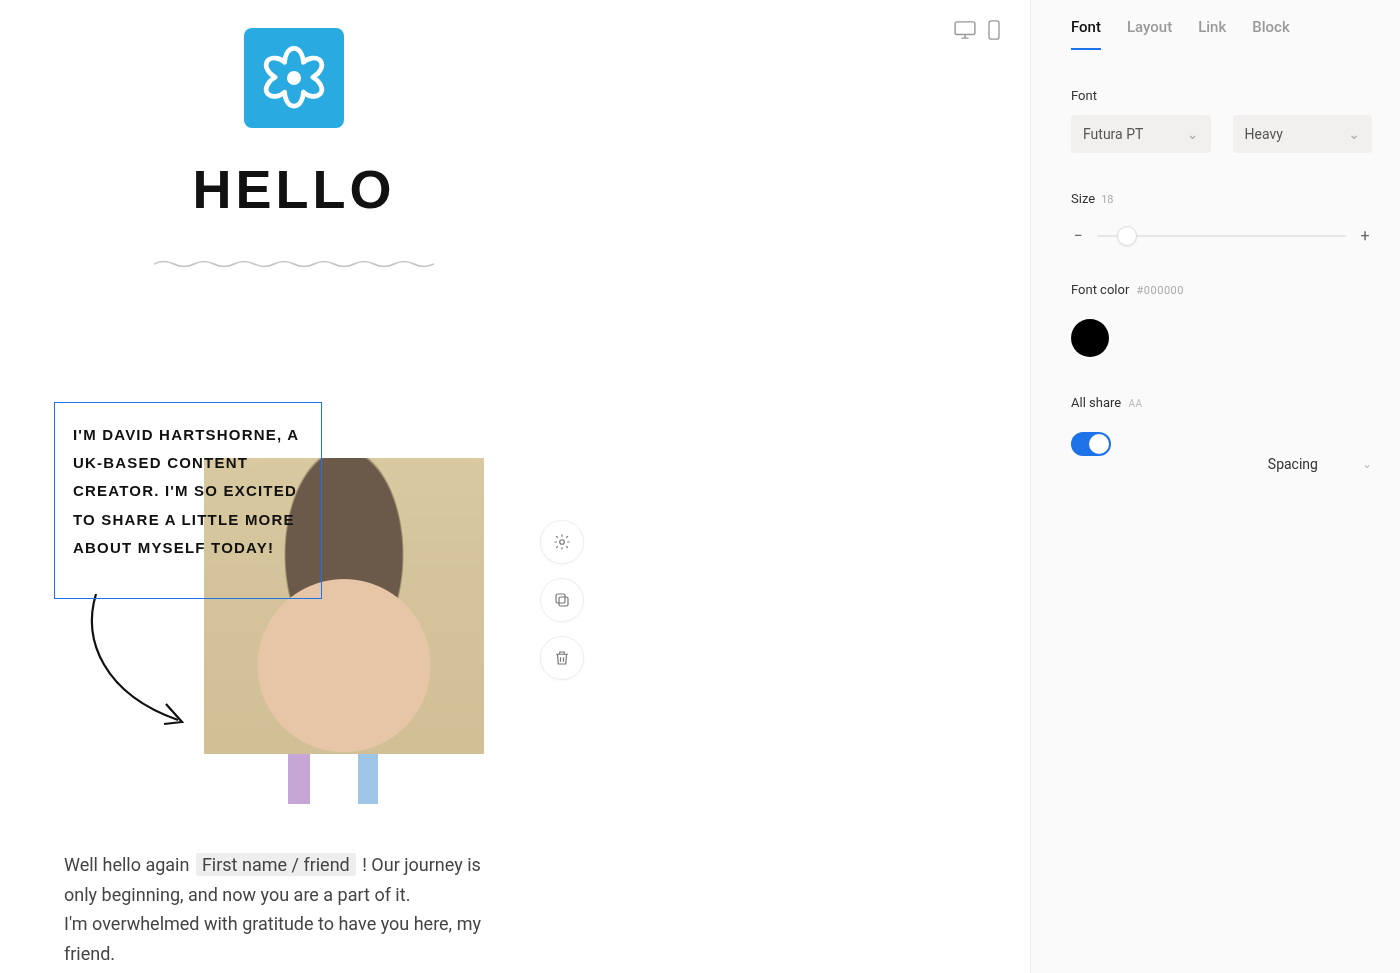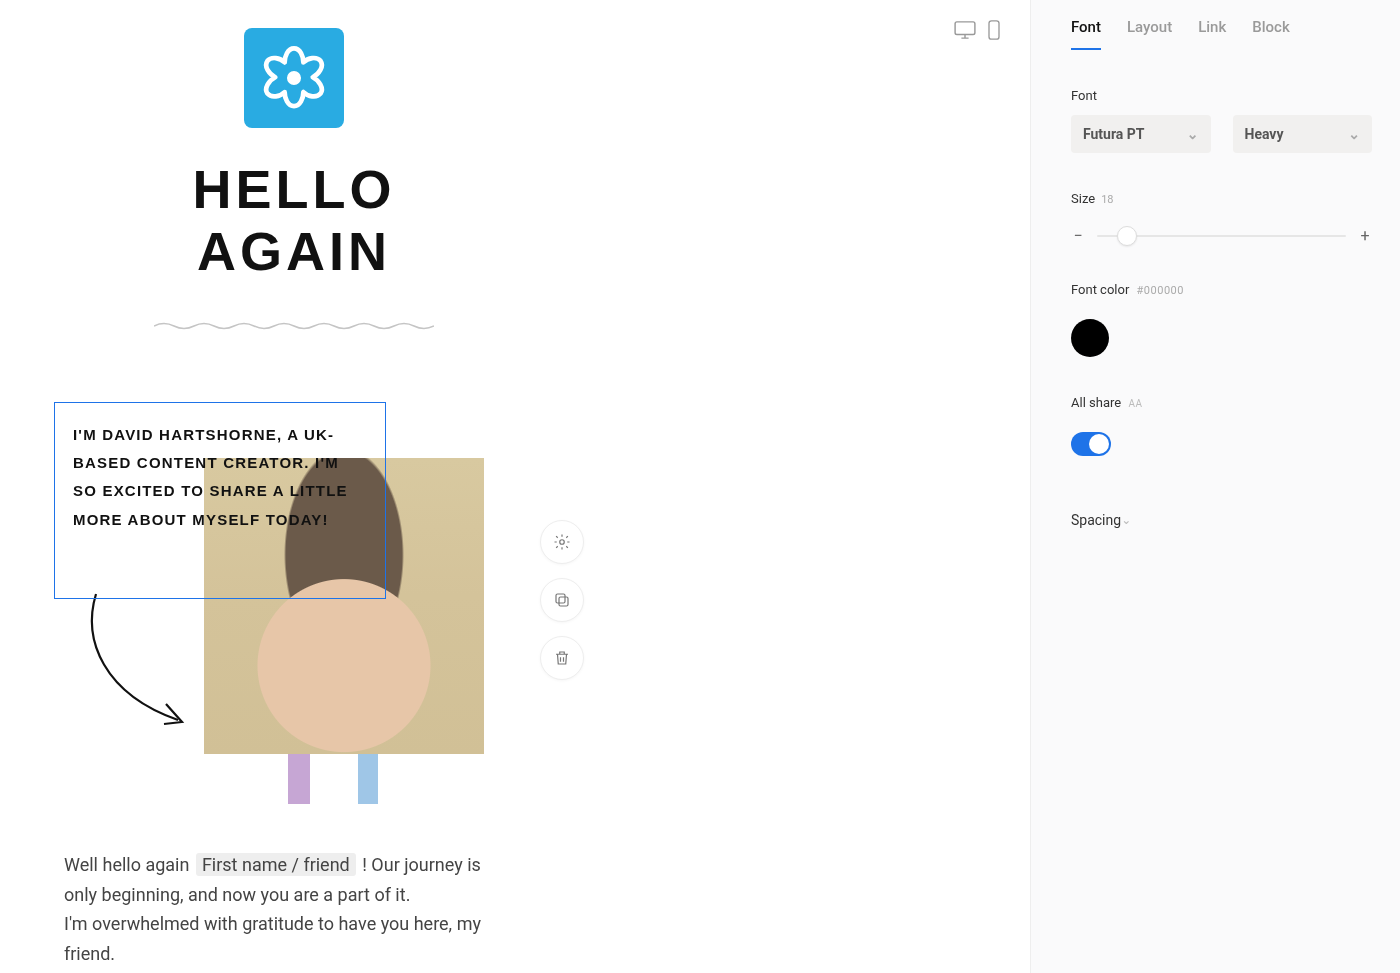--- a/index.html
+++ b/index.html
@@ -56,21 +56,21 @@
   .wave-divider {
     margin: 34px auto 0 auto;
     width: 280px; height: 10px;
   }
   .wave-divider svg { width: 100%; height: 100%; stroke:#c5c5c5; fill:none; stroke-width:1.5;}
 
   .selected-text-block {
     position: absolute;
     left: 54px;
     top: 402px;
-    width: 332px;
+    width: 268px;
     height: 197px;
     border: 1.5px solid #1e73e8;
     padding: 18px 18px 18px 18px;
     background: transparent;
     z-index: 4;
   }
   .selected-text-block .txt {
     font-family: "Futura", "Futura PT", "Century Gothic", Arial, sans-serif;
     font-weight: 700;
     font-size: 15px;
@@ -175,21 +175,21 @@
     color:#111;
     border-bottom: 2px solid #1e73e8;
   }
 
   .section-label {
     font-size: 13px;
     color:#333;
     margin-top: 38px;
     margin-bottom: 12px;
   }
-  .selects-row { display:flex; gap:22px;font-weight:bold; }
+  .selects-row { display:flex; gap:22px; }
   .faux-select {
     flex:1;
     background:#f1f0ef;
     border-radius:4px;
     height:38px;
     display:flex;
     align-items:center;
     justify-content:space-between;
     padding:0 12px;
     font-size:14px;
@@ -222,27 +222,27 @@
     width:40px; height:24px; border-radius:12px;
     background:#1e73e8; position:relative; cursor:pointer;
   }
   .toggle .knob {
     position:absolute; right:2px; top:2px;
     width:20px; height:20px; border-radius:50%;
     background:#fff;
   }
 
   .spacing-row {
-    margin-top: 56px;
     display:flex;
     align-items:center;
-    justify-content:flex-start;
+    justify-content:flex-end;
     font-size:14px;
     color:#333;
     cursor:pointer;
+    gap:44px;
   }
   .spacing-row .chev { color:#bbb; font-size:12px;}
 </style>
 </head>
 <body>
 
 <div class="canvas-area">
 
   <div class="device-switch">
     <span class="device-icon">
@@ -262,21 +262,20 @@
     <div class="logo">
       <svg viewBox="0 0 100 100">
         <g fill="none" stroke="#ffffff" stroke-width="6" stroke-linejoin="round">
           <path d="M50 12c8 0 12 10 12 18 6-6 17-8 22-2 5 7-2 17-10 21 8 4 15 14 10 21-5 6-16 4-22-2 0 8-4 18-12 18s-12-10-12-18c-6 6-17 8-22 2-5-7 2-17 10-21-8-4-15-14-10-21 5-6 16-4 22 2 0-8 4-18 12-18z"></path>
           <circle cx="50" cy="50" r="6" fill="#ffffff"></circle>
         </g>
       </svg>
     </div>
     <div class="hello-title">
       <span>HELLO</span><br>
-      <span>AGAIN</span>
     </div>
     <div class="wave-divider">
       <svg viewBox="0 0 280 10">
           <path d="M0 5 Q10 0 20 5 T40 5 T60 5 T80 5 T100 5 T120 5 T140 5 T160 5 T180 5 T200 5 T220 5 T240 5 T260 5 T280 5"></path>
         </svg>
     </div>
   </div>
 
   <div class="photo">
     <div class="scratch"></div>

